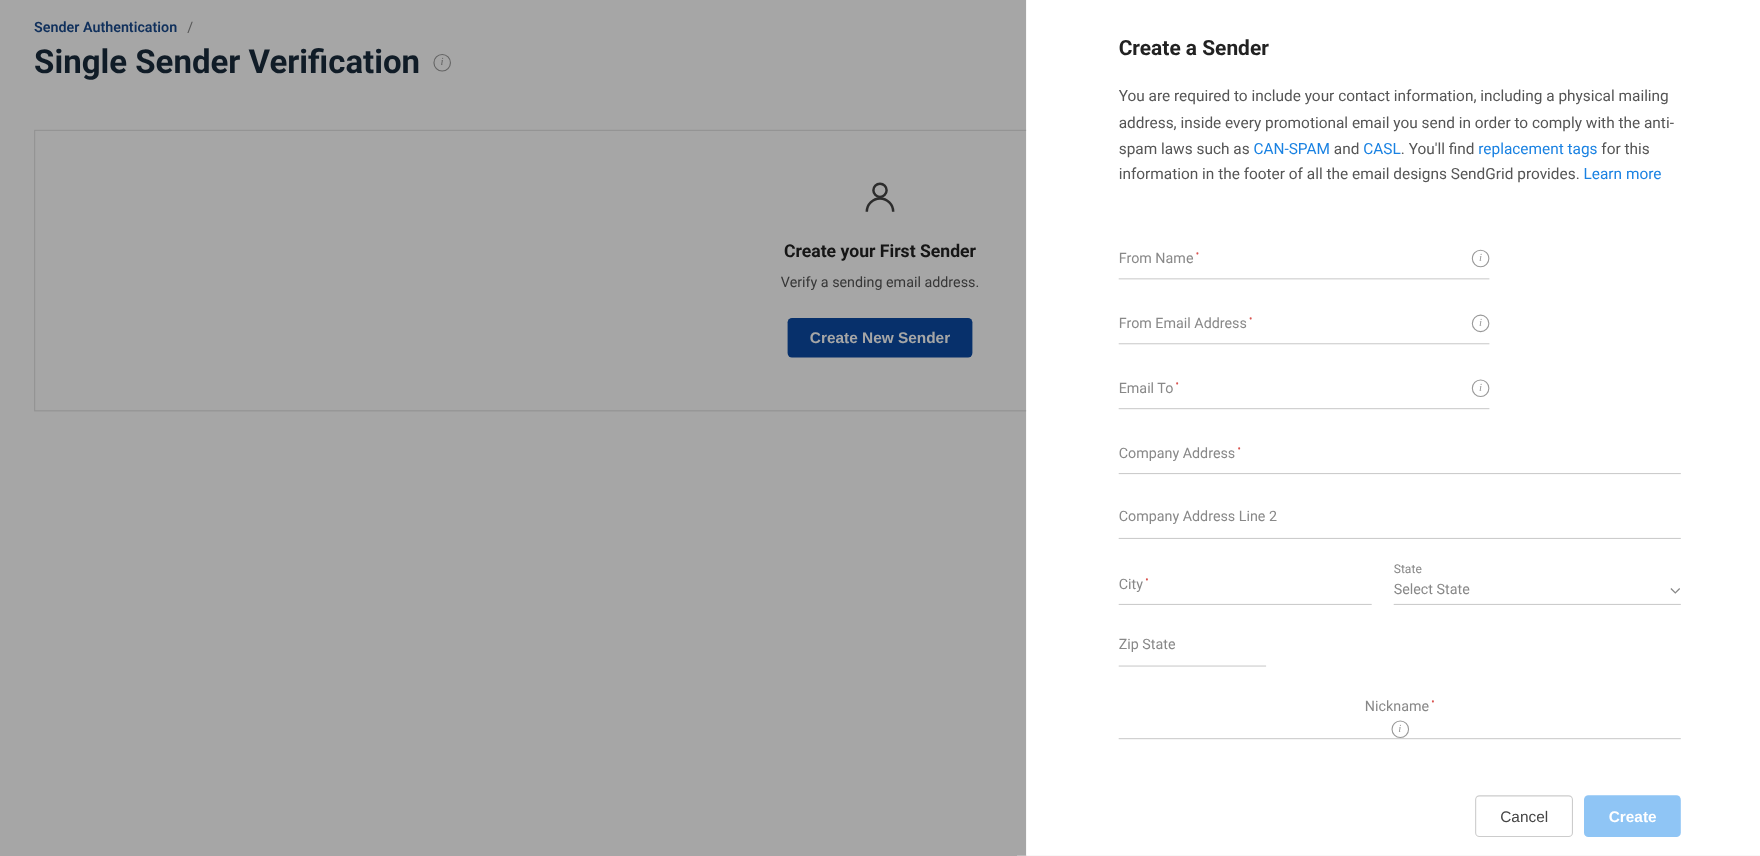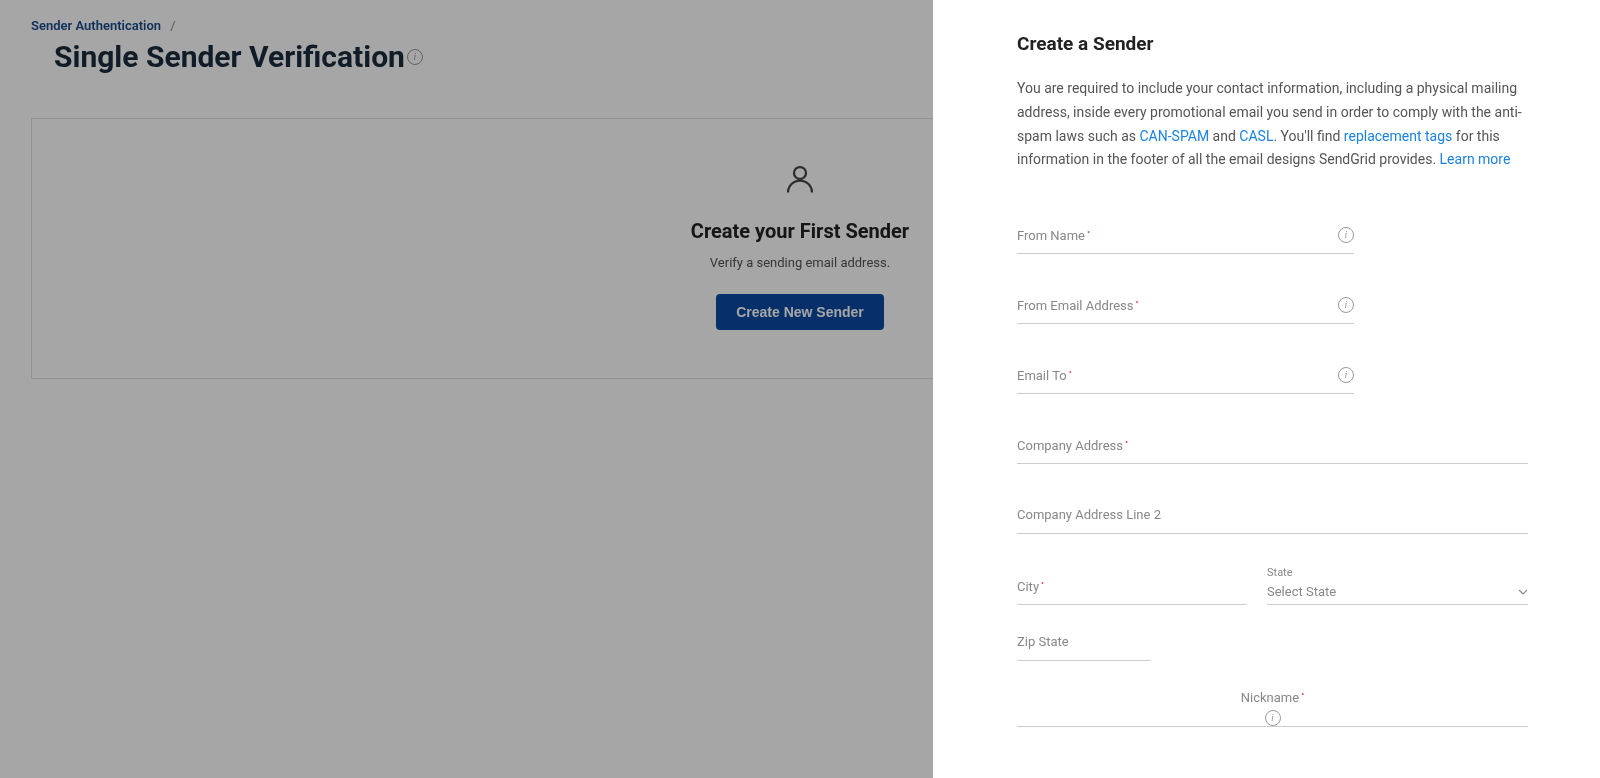--- a/index.html
+++ b/index.html
@@ -36,22 +36,21 @@
       margin-bottom: 6px;
     }
     .breadcrumb span.sep {
       color: #888;
       margin-left: 6px;
       font-weight: normal;
     }
     .page-title-row {
       display: flex;
       align-items: center;
-      gap: 2px;
-      margin-left: 23px;
+      gap: 12px;
     }
     .page-title {
       font-size: 30px;
       font-weight: 700;
       color: #1a2b3c;
     }
     .info-icon-circle {
       display: inline-flex;
       width: 16px;
       height: 16px;
@@ -75,21 +74,21 @@
     }
     .onboard-card svg.user-icon {
       width: 36px;
       height: 36px;
       stroke: #444;
       fill: none;
       stroke-width: 1.5;
       margin-bottom: 18px;
     }
     .onboard-title {
-      font-size: 20px;
+      font-size: 16px;
       font-weight: 700;
       color: #222;
       margin-bottom: 12px;
     }
     .onboard-sub {
       font-size: 13px;
       color: #555;
       margin-bottom: 24px;
     }
     .primary-btn {
@@ -134,21 +133,21 @@
     }
     .form-body {
       flex: 1;
     }
     .field {
       position: relative;
       border-bottom: 1px solid #ccc;
       height: 38px;
       display: flex;
       align-items: center;
-      margin-bottom: 32px;
+      margin-bottom: 21px;
     }
     .field .label {
       font-size: 13px;
       color: #888;
       flex: 1;
     }
     .field .label .req {
       color: #d9534f;
       font-size: 9px;
       vertical-align: super;

